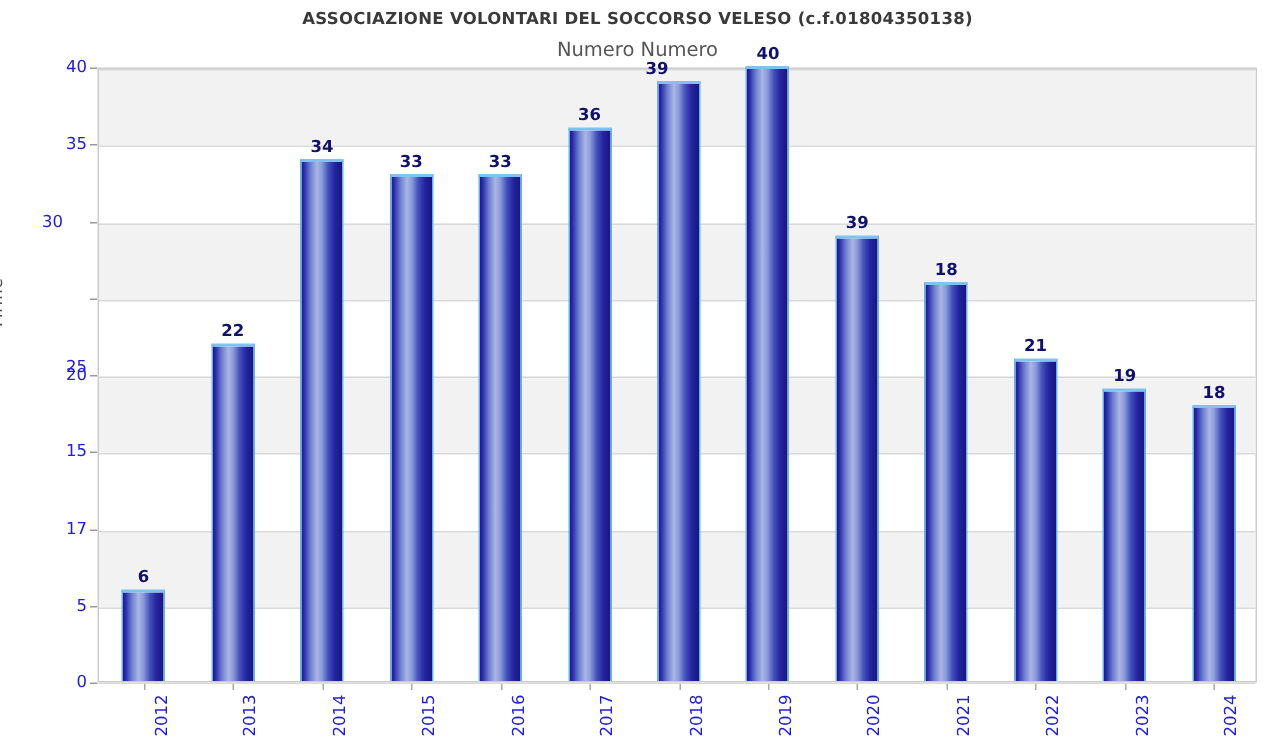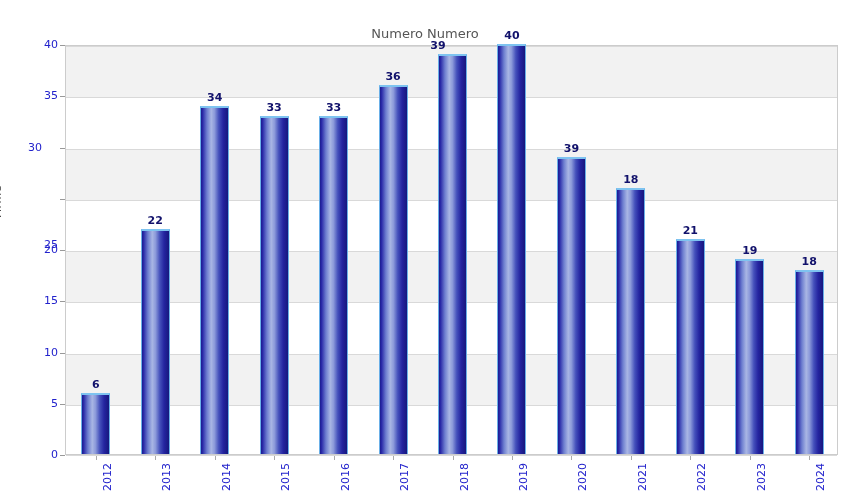--- a/index.html
+++ b/index.html
@@ -149,33 +149,34 @@
     height: 4px;
     background: #aaaaaa;
     top: 410px;
   }
 </style>
 </head>
 <body>
 
 <div id="chart-root">
 
+  <div class="chart-title">ASSOCIAZIONE VOLONTARI DEL SOCCORSO VELESO (c.f.01804350138)</div>
 
   <div class="chart-subtitle">Numero Numero</div>
 
   <div class="axis-label-y">Firme</div>
 
   <div class="axis-label-x">Anno</div>
 
   <div id="y-ticks">
       <div class="ytick" style="top: 448px;">0</div>
       <div class="ytick-mark" style="top: 455px;"></div>
       <div class="ytick" style="top: 396.75px;">5</div>
       <div class="ytick-mark" style="top: 403.75px;"></div>
-      <div class="ytick" style="top: 345.5px;">10</div>
+      <div class="ytick" style="top: 345.5px;">17</div>
       <div class="ytick-mark" style="top: 352.5px;"></div>
       <div class="ytick" style="top: 294.25px;">15</div>
       <div class="ytick-mark" style="top: 301.25px;"></div>
       <div class="ytick" style="top: 243px;">20</div>
       <div class="ytick-mark" style="top: 250px;"></div>
       <div class="ytick" style="top: 191.75px; margin-top: 46px;">25</div>
       <div class="ytick-mark" style="top: 198.75px;"></div>
       <div class="ytick" style="top: 140.5px; text-align: center;">30</div>
       <div class="ytick-mark" style="top: 147.5px;"></div>
       <div class="ytick" style="top: 89.25px;">35</div>

